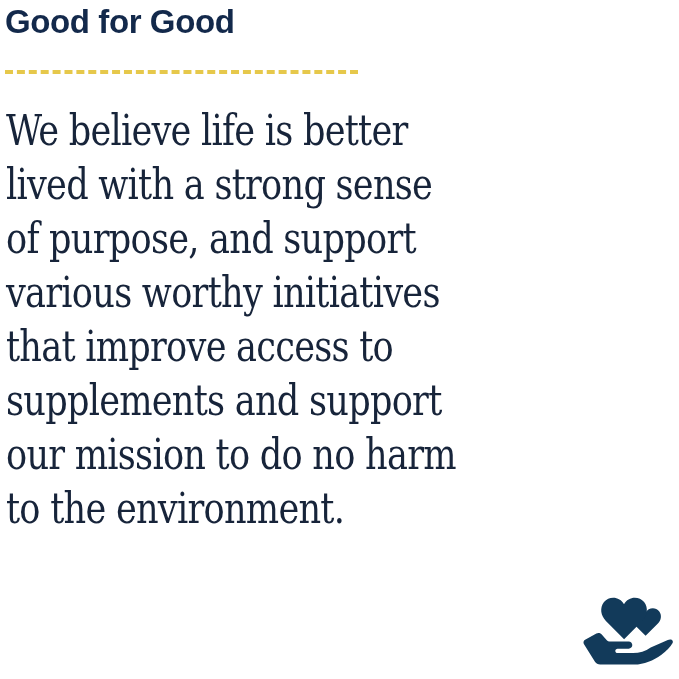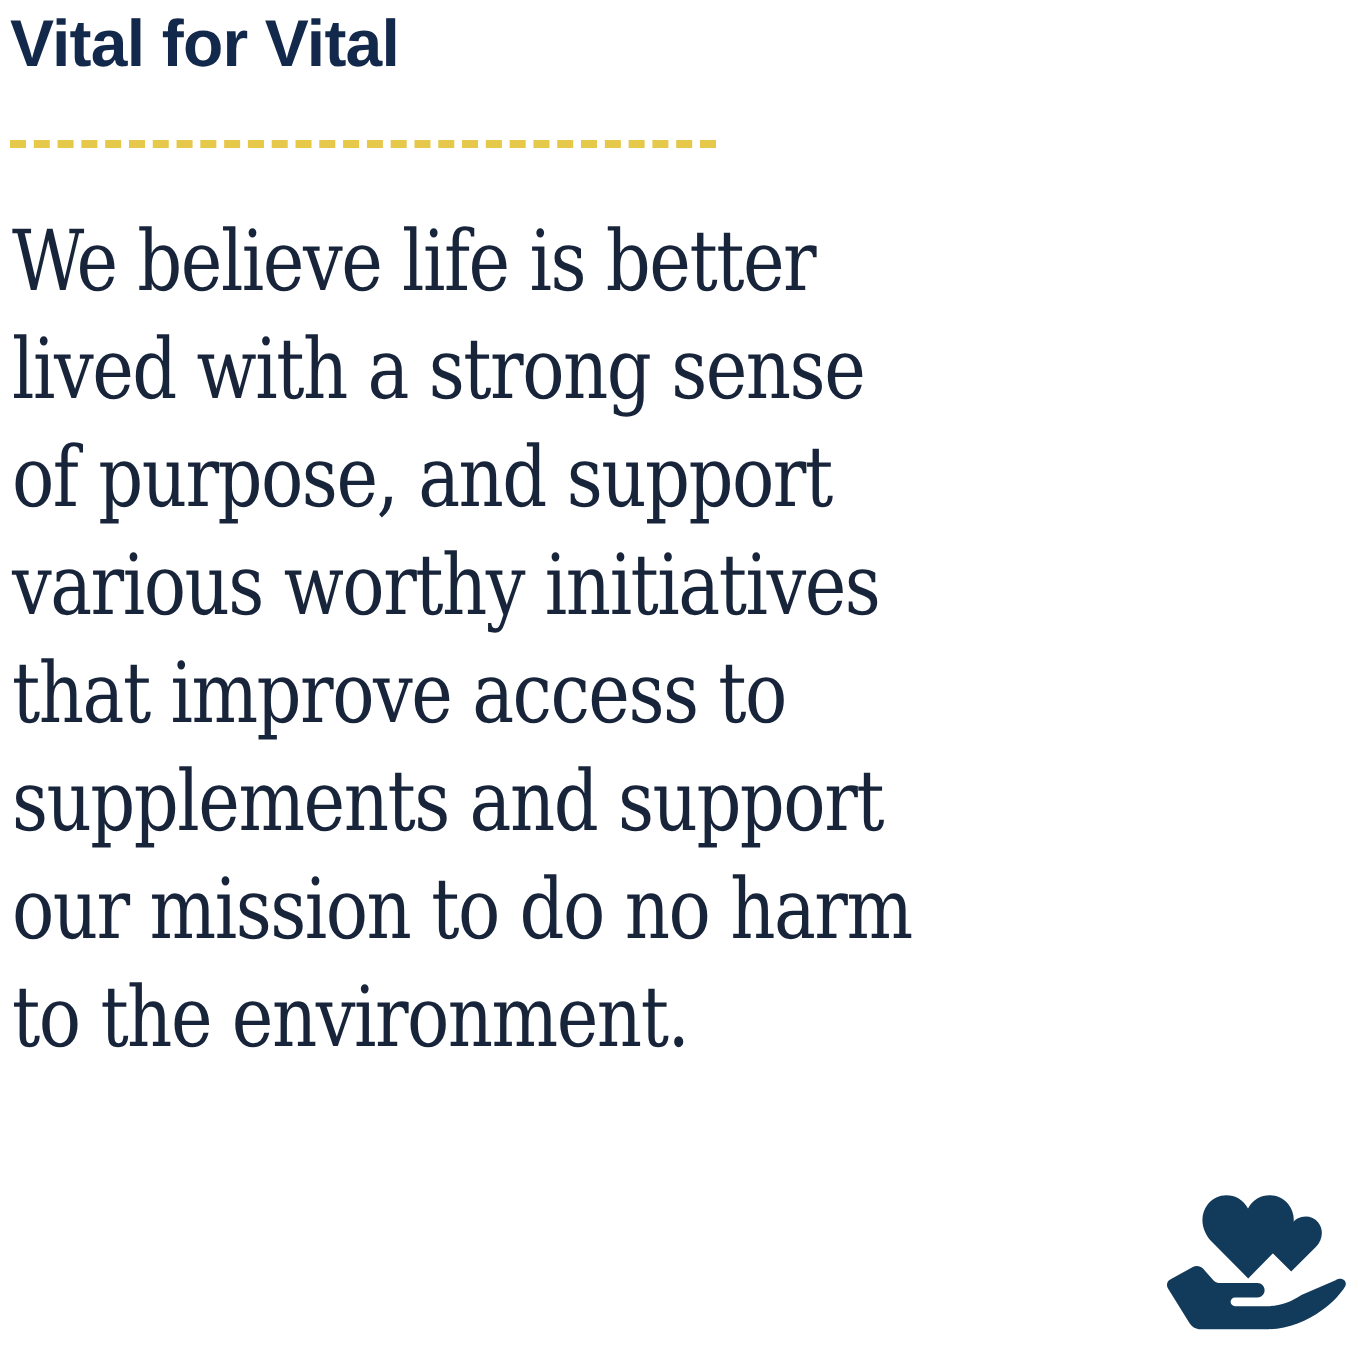--- a/index.html
+++ b/index.html
@@ -86,21 +86,21 @@
     display: block;
     width: 104px;
     height: 84px;
   }
 </style>
 </head>
 <body>
 
 <div class="card">
 
-  <h1 class="heading">Vital for Vital</h1>
+  <h1 class="heading">Good for Good</h1>
 
   <div class="divider-wrap">
     <div class="divider"></div>
   </div>
 
   <p class="body-copy">
     <span class="line">We believe life is better</span>
     <span class="line">lived with a strong sense</span>
     <span class="line">of purpose, and support</span>
     <span class="line">various worthy initiatives</span>

